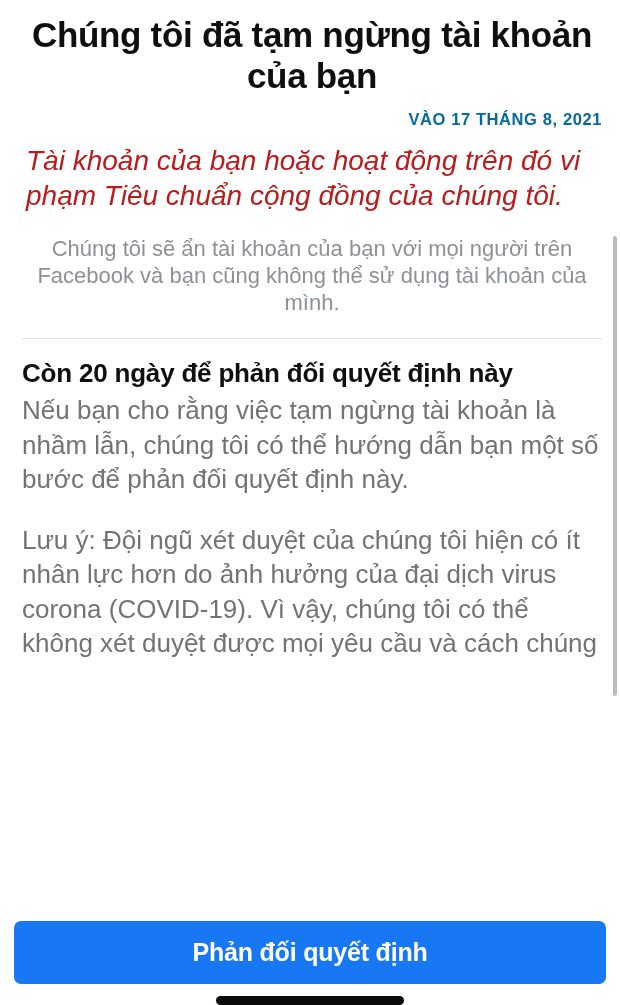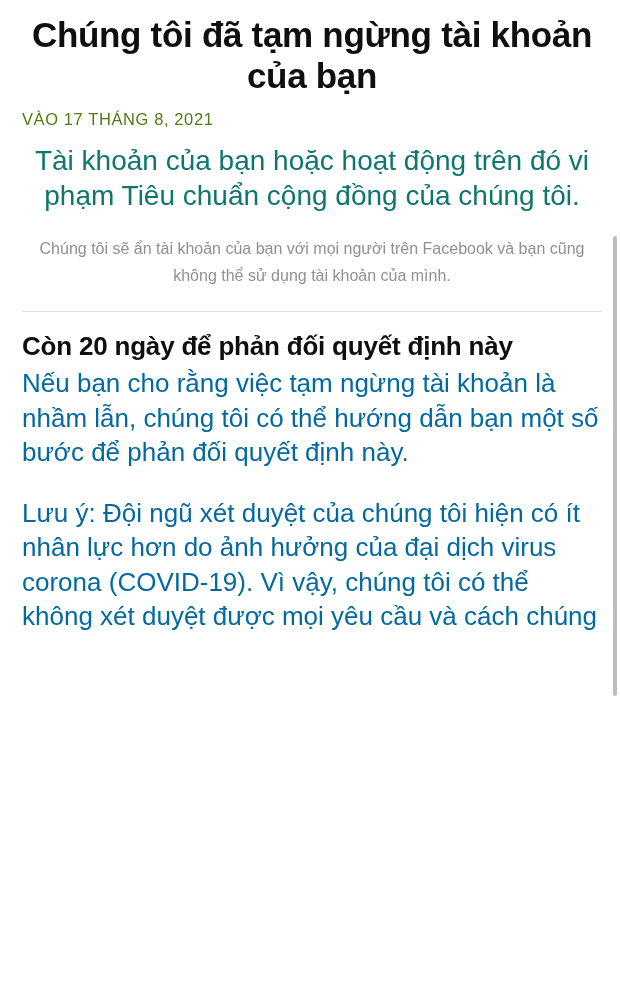--- a/index.html
+++ b/index.html
@@ -33,36 +33,37 @@
   .title {
     font-size: 35px;
     line-height: 41px;
     font-weight: bold;
     text-align: center;
     letter-spacing: -0.3px;
     margin: 14px 0 0 0;
     color: #0d0f11;
   }
   .date {
-    text-align: left;
-    color: #4d7c0f;
+    text-align: right;
+    color: #0369a1;
     font-size: 16.5px;
     letter-spacing: 0.6px;
-    font-weight: normal;
+    font-weight: bold;
     margin: 14px 0 0 0;
   }
   .lead {
     font-size: 28px;
     line-height: 35px;
-    text-align: center;
+    text-align: left;
     margin: 14px 4px 0 4px;
-    color: #0f766e;
+    color: #b91c1c;
+    font-style: italic;
   }
   .subtle {
-    font-size: 16px;
+    font-size: 22px;
     line-height: 27px;
     text-align: center;
     color: #8d9196;
     margin: 22px 8px 0 8px;
   }
   .divider {
     height: 1px;
     background: #dcdfe3;
     margin: 22px 0 0 0;
   }
@@ -71,21 +72,21 @@
     line-height: 32px;
     font-weight: bold;
     margin: 18px 0 0 0;
     color: #0d0f11;
     letter-spacing: -0.2px;
   }
   .para {
     font-size: 26px;
     line-height: 34.5px;
     margin: 4px 0 0 0;
-    color: #0369a1;
+    color: #737373;
   }
   .para.gap {
     margin-top: 26px;
   }
   .para.clipped {
     max-height: 138px;
     overflow: hidden;
   }
   .scrollbar {
     position: absolute;
@@ -144,14 +145,18 @@
     <h2 class="section-head">Còn 20 ngày để phản đối quyết định này</h2>
 
     <p class="para">Nếu bạn cho rằng việc tạm ngừng tài khoản là nhầm lẫn, chúng tôi có thể hướng dẫn bạn một số bước để phản đối quyết định này.</p>
 
 
     <p class="para gap clipped">Lưu ý: Đội ngũ xét duyệt của chúng tôi hiện có ít nhân lực hơn do ảnh hưởng của đại dịch virus corona (COVID-19). Vì vậy, chúng tôi có thể không xét duyệt được mọi yêu cầu và cách chúng tôi xử lý quá trình xem xét lại đã thay đổi. Chúng tôi sẽ hướng dẫn</p>
 
     <div class="scrollbar"></div>
   </div>
 
+  <div class="footer">
+    <button class="primary-button">Phản đối quyết định</button>
+    <div class="home-indicator"></div>
+  </div>
 
 </div>
 
 </body></html>

